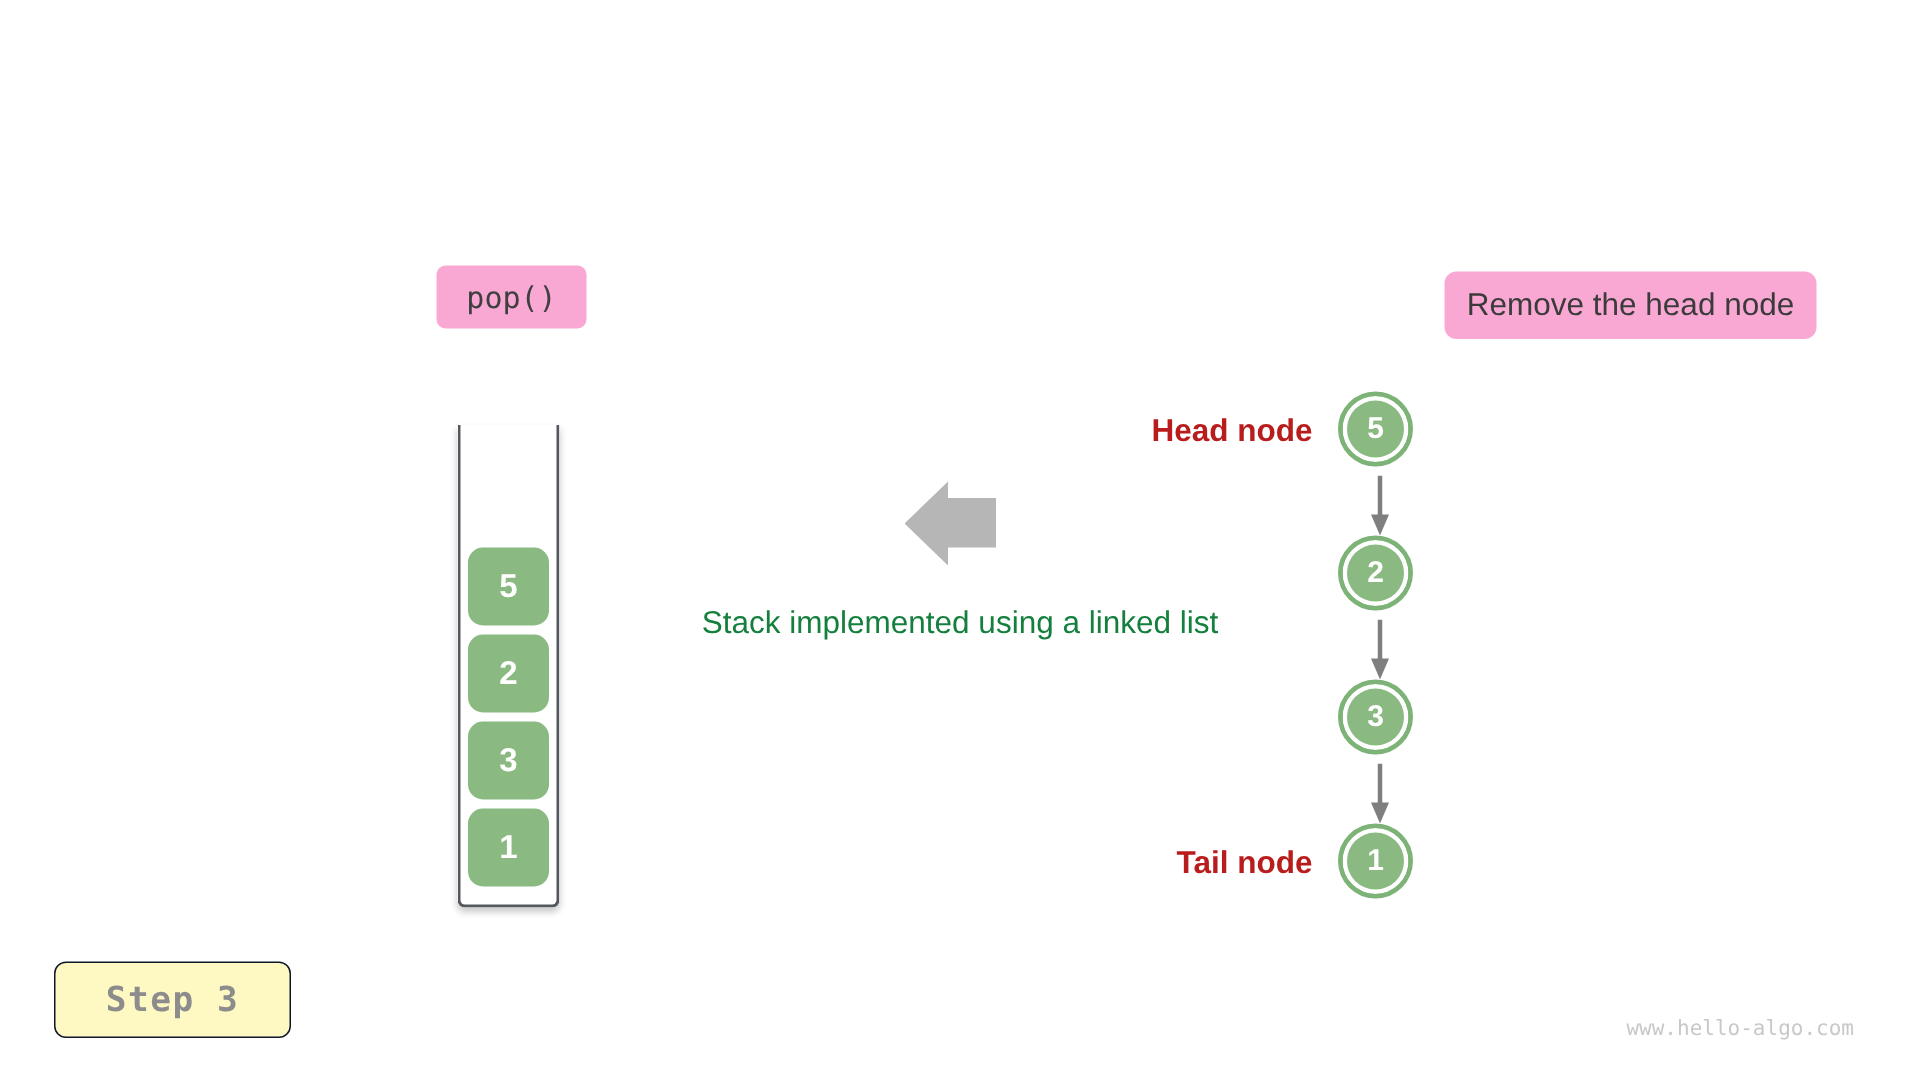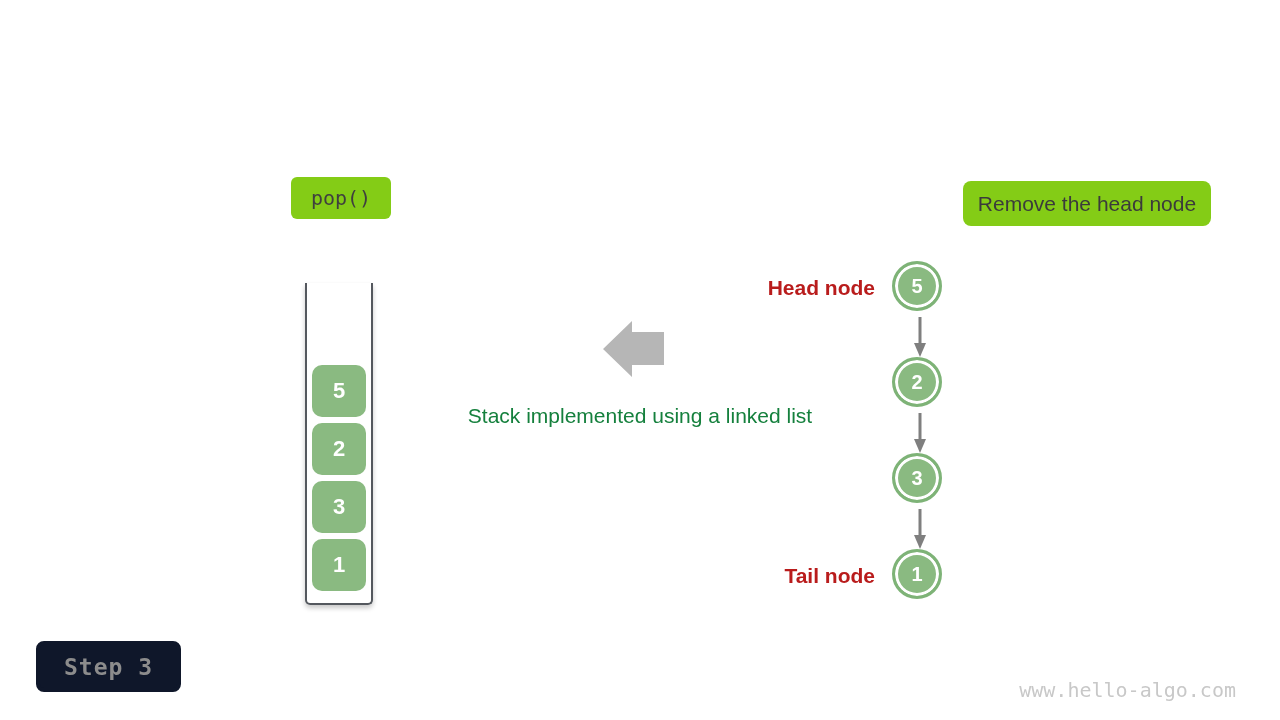--- a/index.html
+++ b/index.html
@@ -1,19 +1,19 @@
 <!DOCTYPE html>
 <html><head>
 <meta charset="utf-8">
 <style>
   html,body{margin:0;padding:0;}
   body{width:1280px;height:720px;background:#ffffff;position:relative;overflow:hidden;
        font-family:"Liberation Sans",sans-serif;}
   .abs{position:absolute;box-sizing:border-box;}
-  .pill{display:flex;align-items:center;justify-content:center;background:#84cc16;color:#3b3b3b;}
+  .pill{display:flex;align-items:center;justify-content:center;background:#f9a8d4;color:#3b3b3b;}
   .pill-mono{left:291px;top:177px;width:100px;height:42px;border-radius:6px;
              font-family:"DejaVu Sans Mono",monospace;font-size:20px;color:#3f3f3f;}
   .pill-sans{left:963px;top:181px;width:248px;height:45px;border-radius:8px;font-size:21px;}
   .stack-container{left:305px;top:283px;width:68px;height:322px;
        border-left:2px solid #54585e;border-right:2px solid #54585e;border-bottom:2px solid #54585e;
        border-radius:0 0 5px 5px;box-shadow:0 3px 5px rgba(0,0,0,0.22);
        display:flex;flex-direction:column;justify-content:flex-end;align-items:center;
        gap:6px;padding-bottom:12px;}
   .stack-item{width:54px;height:52px;border-radius:10px;background:#8aba81;
        display:flex;align-items:center;justify-content:center;
@@ -22,27 +22,27 @@
   .caption{left:340px;top:404px;width:600px;text-align:center;
        font-size:21px;color:#15803d;}
   .ll-node{width:50px;height:50px;border-radius:50%;background:#8aba81;
        border:3px solid #7eb377;box-shadow:inset 0 0 0 3px #ffffff;
        display:flex;align-items:center;justify-content:center;
        color:#ffffff;font-size:20px;font-weight:bold;}
   .connector{width:12px;height:40px;}
   .side-label{width:175px;text-align:right;font-size:21px;font-weight:bold;color:#b91c1c;left:700px;}
   .head-label{top:276px;}
   .tail-label{top:564px;}
-  .step-badge{left:36px;top:641px;width:145px;height:51px;background:#0f172a;
-       border:4px solid #0f172a;border-radius:8px;
+  .step-badge{left:36px;top:641px;width:158px;height:51px;background:#fef9c3;
+       border:1px solid #0f172a;border-radius:8px;
        display:flex;align-items:center;justify-content:center;
        font-family:"DejaVu Sans Mono",monospace;font-weight:bold;font-size:23px;
        color:#8c8c8c;letter-spacing:1px;}
   .watermark{right:44px;top:678px;font-family:"DejaVu Sans Mono",monospace;
-       font-size:20px;color:#c8c8c8;}
+       font-size:14px;color:#c8c8c8;}
 </style>
 </head>
 <body>
 
 <div class="abs pill pill-mono">pop()</div>
 
 <div class="abs pill pill-sans">Remove the head node</div>
 
 <div class="abs stack-container">
   <div class="stack-item">5</div>

